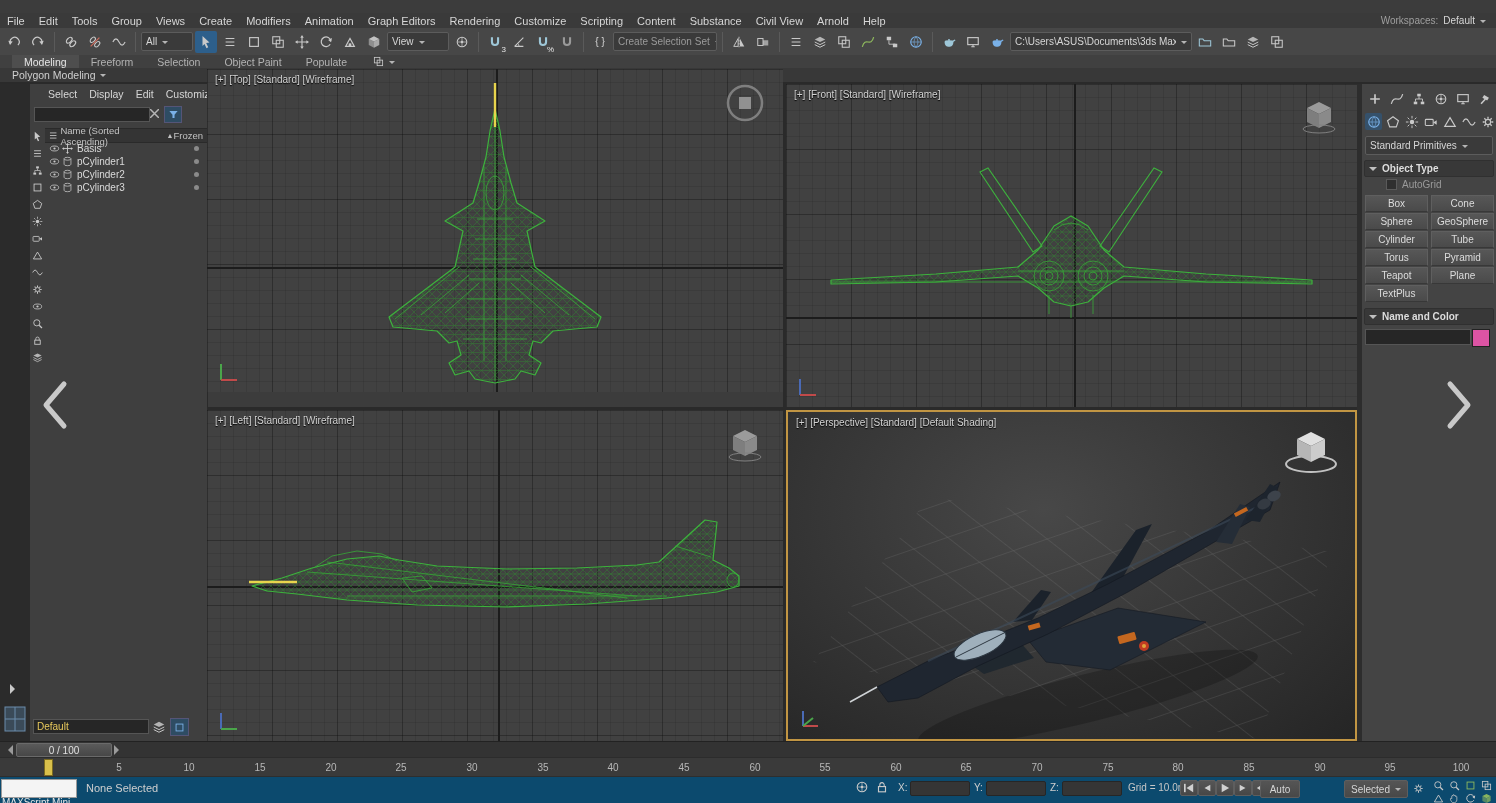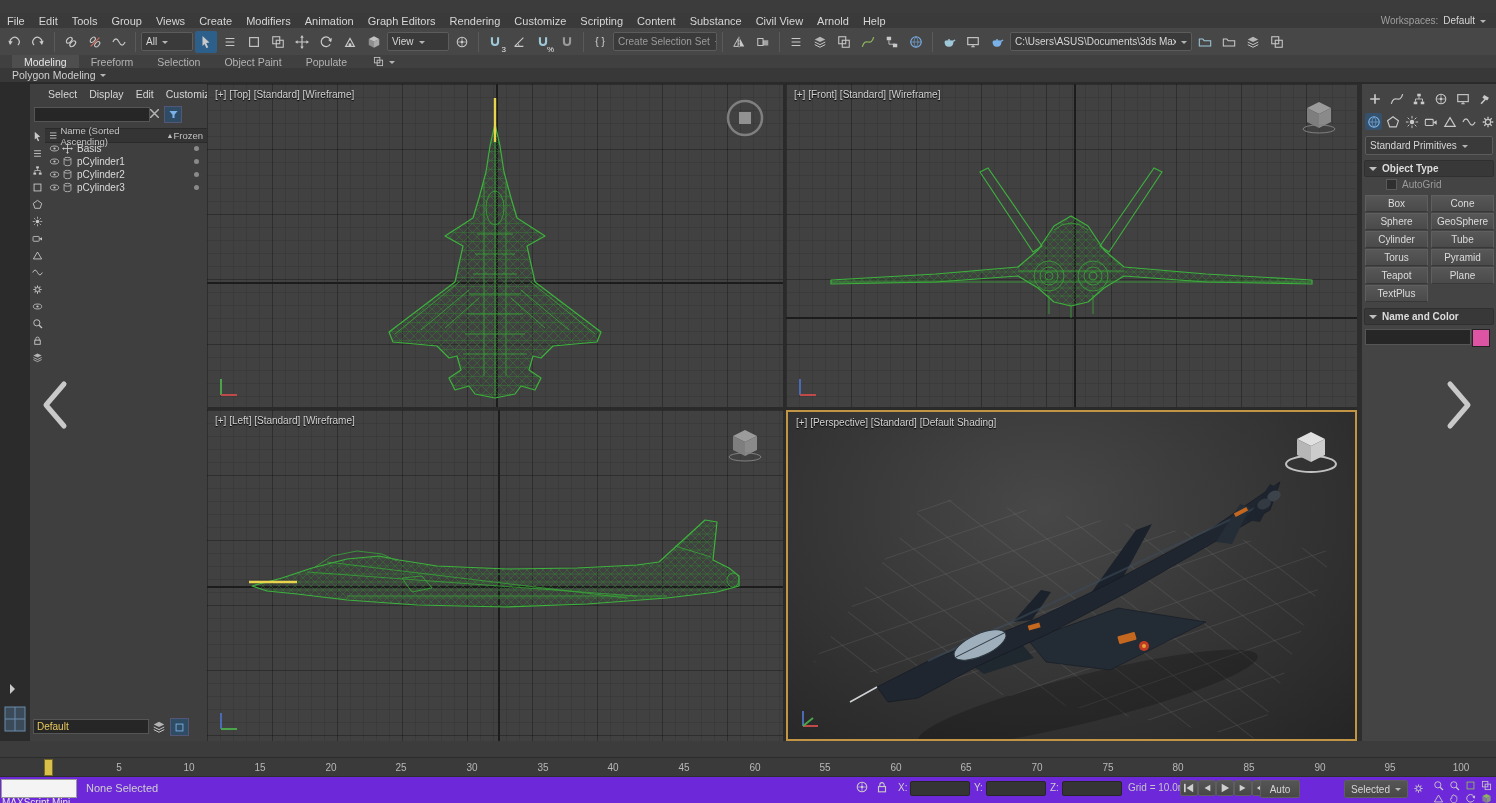--- a/index.html
+++ b/index.html
@@ -54,21 +54,21 @@
   .cpanel{left:1362px;top:84px;width:134px;height:657px;background:#444}
   .cpbtn{position:absolute;height:15px;background:linear-gradient(#575757,#4a4a4a);border:1px solid #5f5f5f;border-bottom-color:#383838;
          border-radius:0;color:#dcdcdc;font-size:10px;display:flex;align-items:center;justify-content:center}
   .rollout{position:absolute;height:15px;background:#383838;border:1px solid #303030;border-radius:2px;color:#ddd;
            font-size:10.5px;display:flex;align-items:center;padding:0 4px}
   .tri-d{width:0;height:0;border:4px solid transparent;border-top-color:#bfbfbf;margin-right:5px;margin-top:4px}
   
   .slider-row{left:0;top:741px;width:1496px;height:16px;background:#333;border-top:1px solid #222}
   .ruler{left:0;top:757px;width:1496px;height:19px;background:#3a3a3a;border-top:1px solid #2c2c2c;border-bottom:1px solid #2c2c2c}
   .tick{position:absolute;top:4px;transform:translateX(-50%);font-size:10px;color:#b8b8b8}
-  .statusbar{left:0;top:776px;width:1496px;height:27px;background:#6d28d9;border-top:1px solid #2e2e2e}
+  .statusbar{left:0;top:776px;width:1496px;height:27px;background:#0c4a6e;border-top:1px solid #2e2e2e}
   .sfield{position:absolute;height:13px;background:#353535;border:1px solid #262626;border-radius:2px}
   .sbtn{position:absolute;height:16px;background:linear-gradient(#555,#484848);border:1px solid #5e5e5e;border-radius:2px;
         color:#d6d6d6;font-size:10px;display:flex;align-items:center;justify-content:center}
   .pbtn{position:absolute;width:16px;height:14px;background:linear-gradient(#565656,#474747);border:1px solid #5e5e5e;border-radius:2px;
         display:flex;align-items:center;justify-content:center}
   .navico{position:absolute;width:13px;height:12px;display:flex;align-items:center;justify-content:center}
   input{outline:none;font-family:"Liberation Sans","DejaVu Sans",sans-serif}
 </style>
 </head>
 <body>
@@ -645,21 +645,21 @@
   <svg class="abs" style="left:38px;top:378px;z-index:30" width="34" height="54">
       <polyline points="26,6 8,27 26,48" fill="none" stroke="#c9c9c9" stroke-width="5" stroke-linecap="round" stroke-linejoin="round"></polyline>
     </svg>
   <svg class="abs" style="left:1442px;top:378px;z-index:30" width="34" height="54">
       <polyline points="8,6 26,27 8,48" fill="none" stroke="#c9c9c9" stroke-width="5" stroke-linecap="round" stroke-linejoin="round"></polyline>
     </svg>
 
   <div class="abs" style="left:783px;top:84px;width:3px;height:657px;background:#2a2a2a;z-index:4"></div>
   <div class="abs" style="left:207px;top:407px;width:1150px;height:3px;background:#2a2a2a;z-index:4"></div>
 
-  <div class="vp vp-ortho" style="left:207px;top:84px;width:576px;height:323px">
+  <div class="vp vp-ortho" style="left:207px;top:69px;width:576px;height:323px">
     <div class="axisV" style="left:289px"></div>
     <div class="axisH" style="top:198px"></div>
     <span class="vplabel">[+] [Top] [Standard] [Wireframe]</span>
     <svg class="abs" style="left:0;top:0" width="576" height="323" viewBox="0 0 576 323">
       <defs>
         <pattern id="mT" width="9" height="9" patternUnits="userSpaceOnUse">
             <path d="M0 0L9 9M9 0L0 9M0 4.5H9" stroke="#2e8f2e" stroke-width="0.55"></path>
           </pattern>
       </defs>
       <polygon points="288,40 283,62 279,88 272,114 266,134 238,152 256,162 252,180 248,198 182,248 186,258 230,262 242,274 250,272 254,286 242,294 248,306 262,302 268,310 288,314 308,310 314,302 328,306 334,294 322,286 326,272 334,274 346,262 390,258 394,248 328,198 324,180 320,162 338,152 310,134 304,114 297,88 293,62" fill="url(#mT)" fill-opacity="0.7" stroke="#3db23d" stroke-width="1.2" stroke-linejoin="round"></polygon>
@@ -904,20 +904,29 @@
     <span class="cpbtn" style="left:69px;top:183px;width:61px">Plane</span>
     <span class="cpbtn" style="left:3px;top:201px;width:61px">TextPlus</span>
     <div class="rollout" style="left:2px;top:224px;width:120px">
       <span class="tri-d"></span>
       <span style="font-weight:bold;font-size:10px">Name and Color</span>
     </div>
     <input class="exinput" style="position: absolute; left: 3px; top: 245px; width: 98px; height: 14px;">
     <span class="abs" style="left:110px;top:245px;width:16px;height:16px;background:#dd54a4;border:1px solid #222"></span>
   </div>
 
+  <div class="abs slider-row">
+    <span class="abs" style="left:3px;top:3px">
+        <span style="display:block;width:0;height:0;border:5px solid transparent;border-right-color:#9a9a9a"></span>
+      </span>
+    <span class="abs" style="left:16px;top:1px;width:94px;height:12px;background:linear-gradient(#5a5a5a,#474747);border:1px solid #6a6a6a;border-radius:2px;display:flex;align-items:center;justify-content:center;font-size:10px;color:#e0e0e0">0 / 100</span>
+    <span class="abs" style="left:114px;top:3px">
+        <span style="display:block;width:0;height:0;border:5px solid transparent;border-left-color:#9a9a9a"></span>
+      </span>
+  </div>
 
   <div class="abs ruler">
     <span class="tick" style="left:48px">0</span>
     <span class="tick" style="left:119px">5</span>
     <span class="tick" style="left:189px">10</span>
     <span class="tick" style="left:260px">15</span>
     <span class="tick" style="left:331px">20</span>
     <span class="tick" style="left:401px">25</span>
     <span class="tick" style="left:472px">30</span>
     <span class="tick" style="left:543px">35</span>

